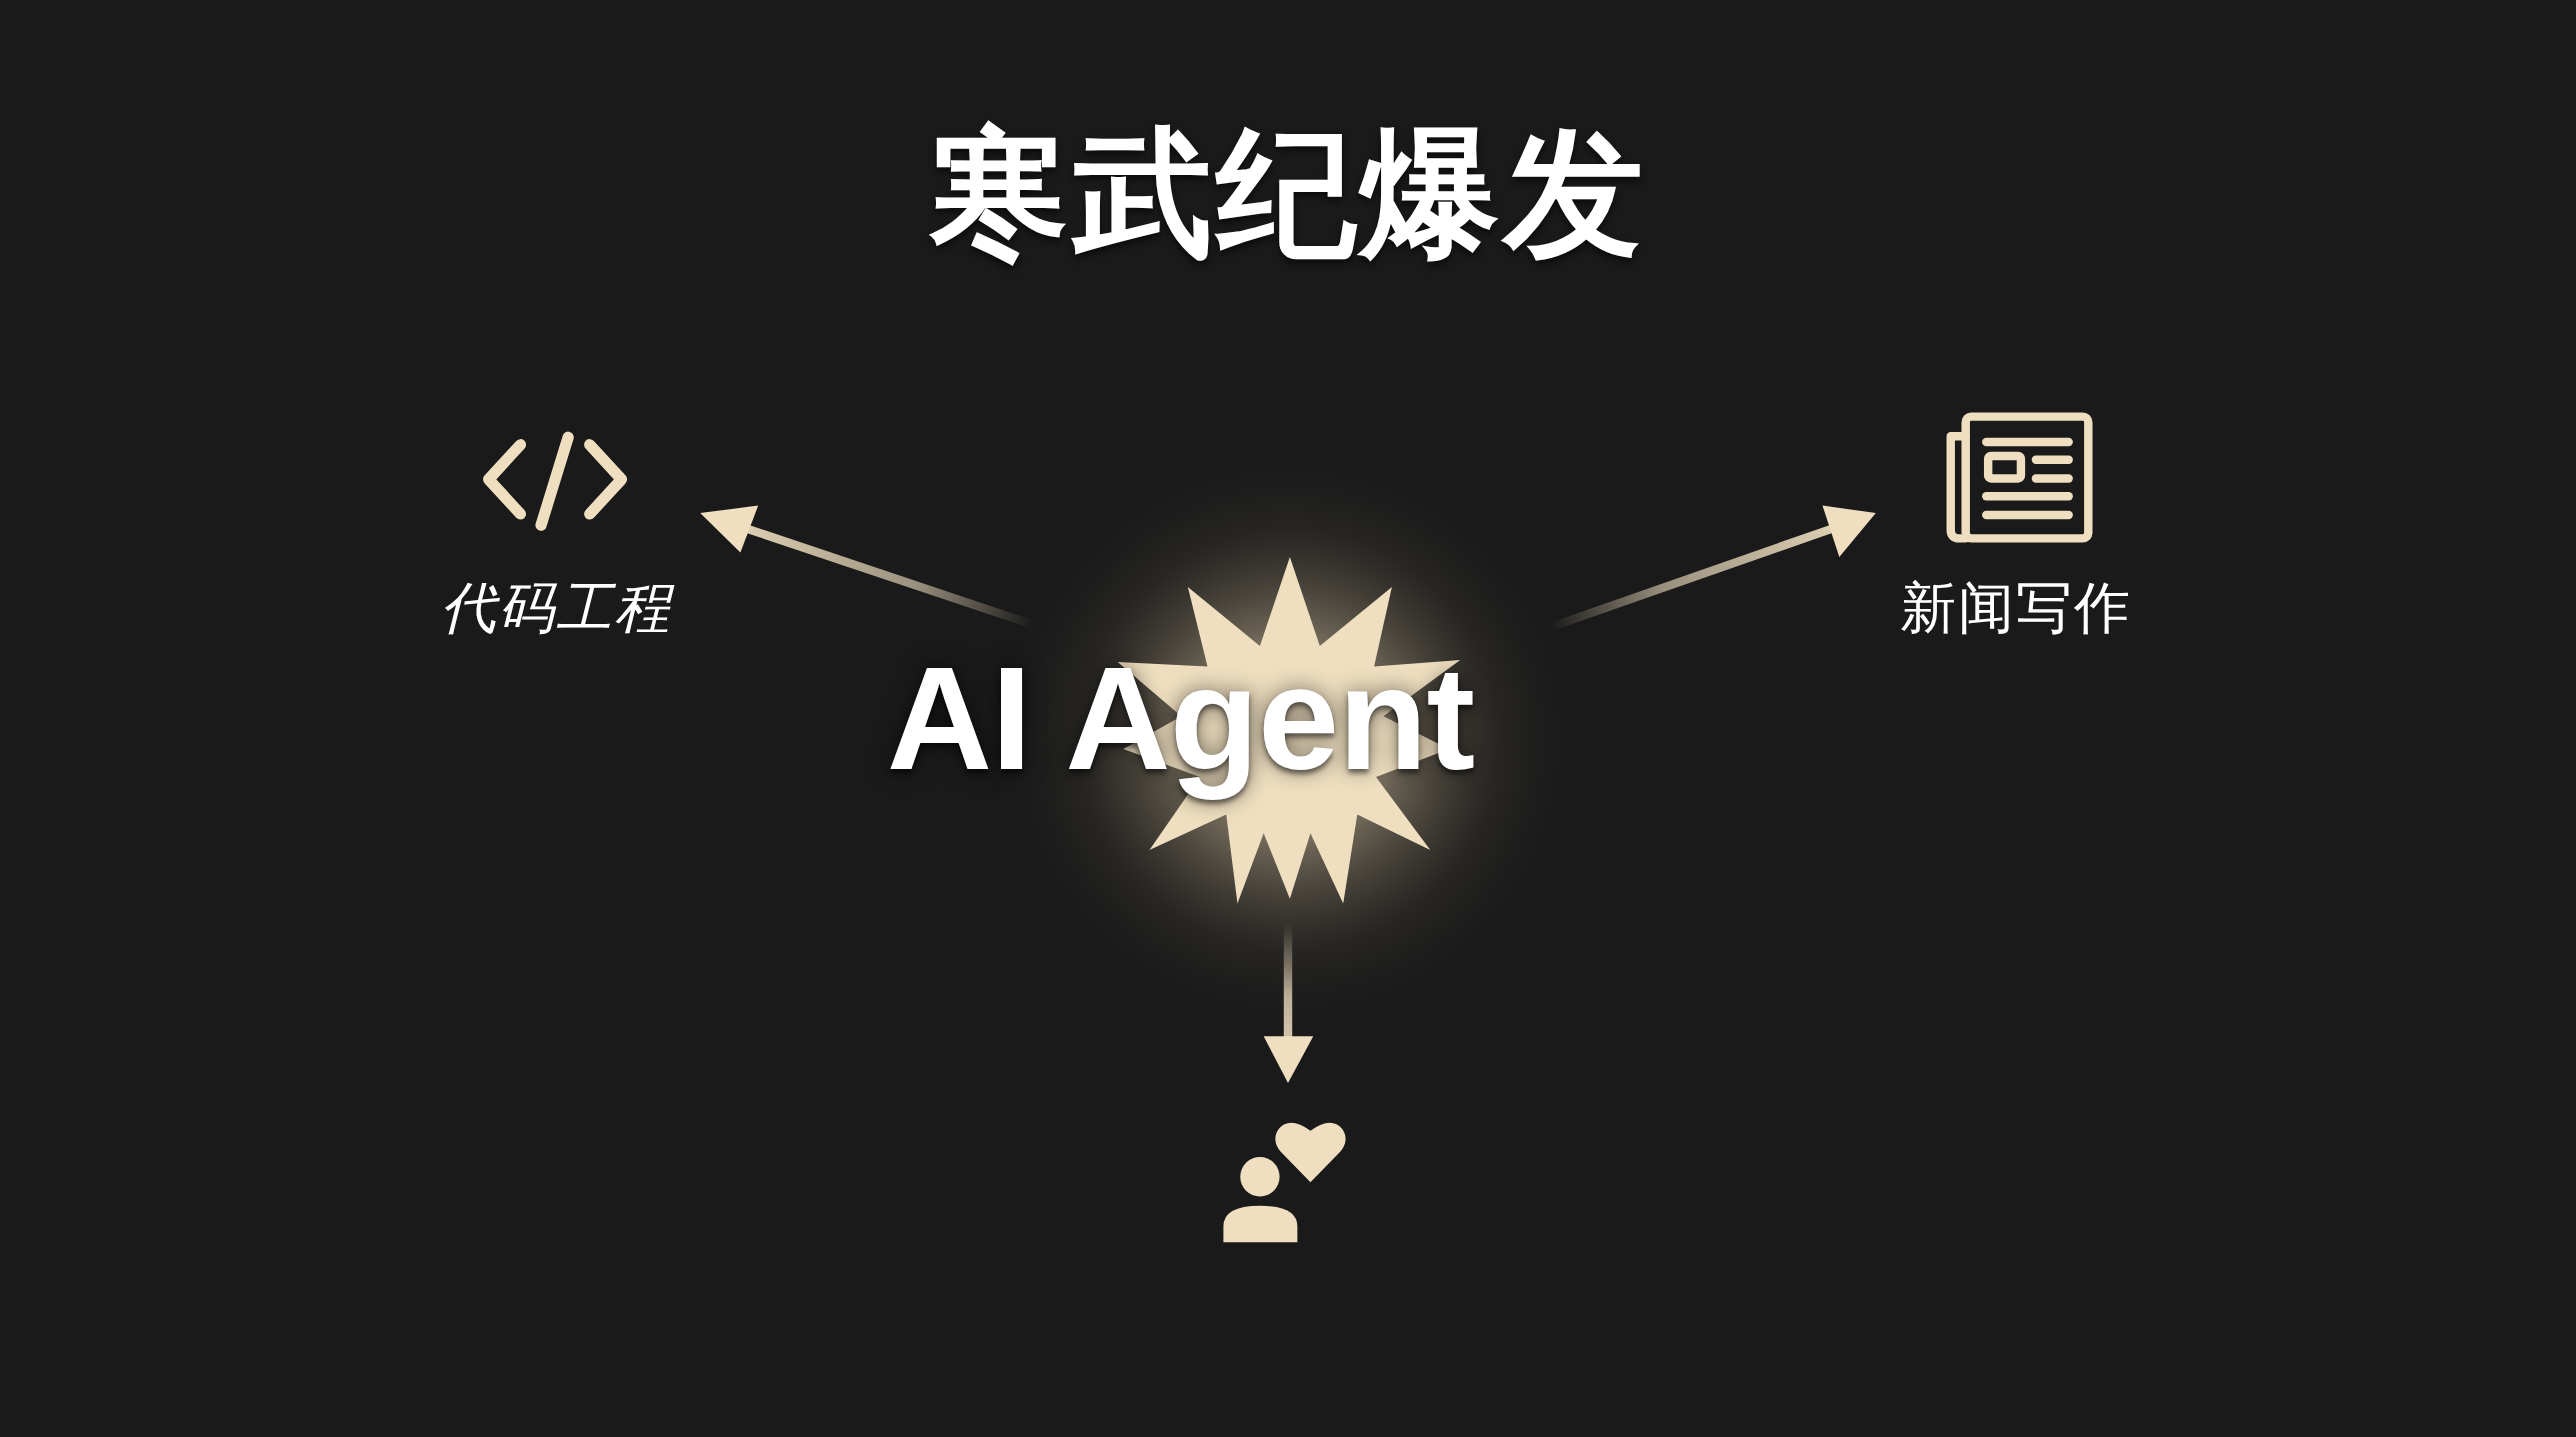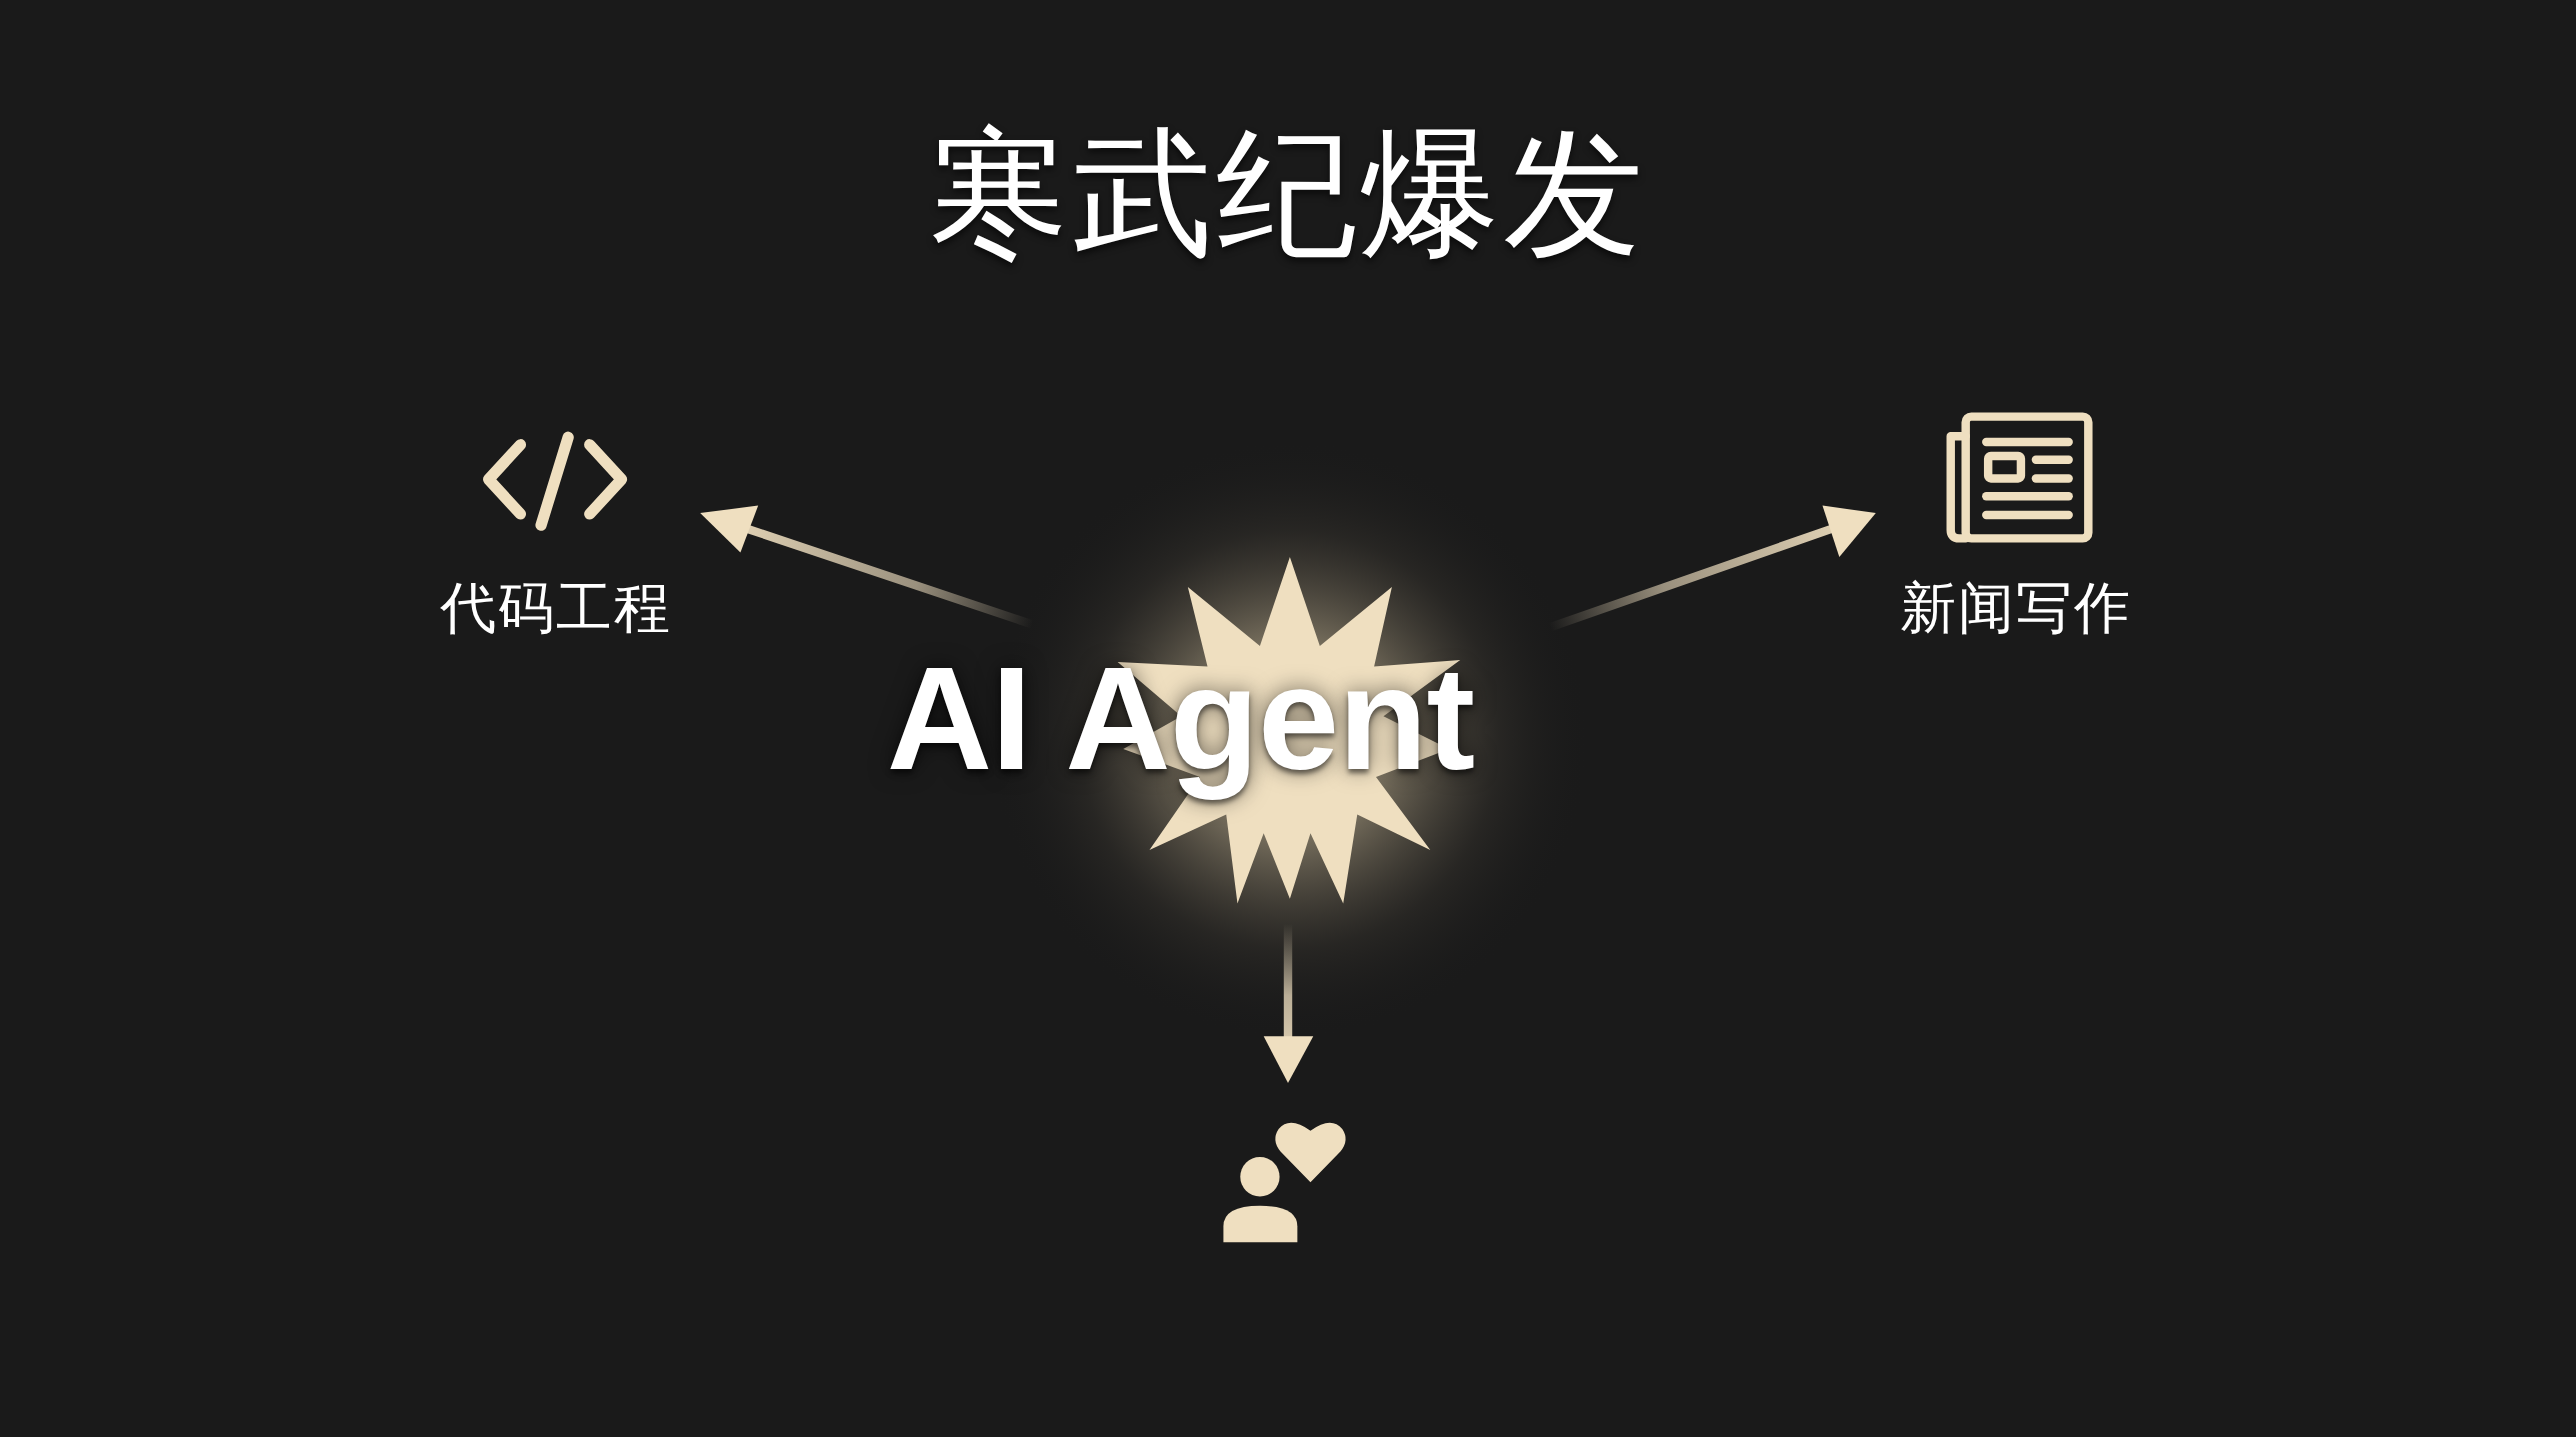--- a/index.html
+++ b/index.html
@@ -6,32 +6,32 @@
   body {
     width: 2576px; height: 1438px; overflow: hidden;
     background: #1a1a1a;
     position: relative;
     font-family: "DejaVu Sans", "Liberation Sans", sans-serif;
   }
   .canvas { position: absolute; inset: 0; }
   .txt { position: absolute; white-space: nowrap; text-align: center; line-height: 1; }
   .title {
     left: 0; width: 2576px; top: 124px;
-    font-size: 140px; font-weight: normal; color: #ffffff;
+    font-size: 140px; font-weight: bold; color: #ffffff;
     letter-spacing: 3.7px;
     text-shadow: 0 3.7px 7.5px rgba(0,0,0,0.6);
   }
   .subtitle {
     left: 0; width: 2576px; top: 309px;
     font-size: 81px; color: #efdfc0; letter-spacing: 3.7px;
   }
   .label {
     font-size: 56px; color: #ffffff; letter-spacing: 1.9px;
   }
-  .label-code { left: 369px; width: 374px; top: 580px; }
+  .label-code { left: 369px; width: 374px; top: 580px; font-style: italic; }
   .label-news { left: 1829px; width: 374px; top: 580px; }
   .label-dating { left: 1098px; width: 374px; top: 1279px; }
   .center-title {
     left: 0; width: 2361px; top: 646px;
     font-family: "Liberation Sans", sans-serif;
     font-size: 146px; font-weight: bold; color: #ffffff;
     text-shadow: 0 0 22.5px rgba(0,0,0,0.55), 0 3.7px 5.6px rgba(0,0,0,0.5);
     letter-spacing: -0.9px;
   }
   svg { position: absolute; left: 0; top: 0; }

